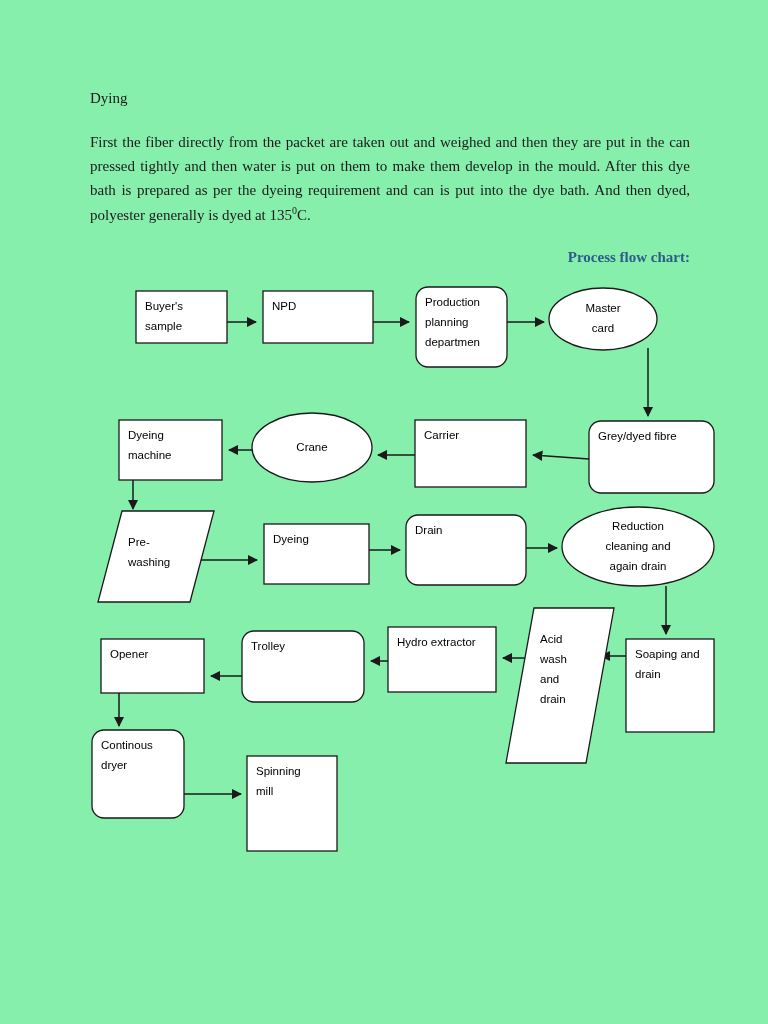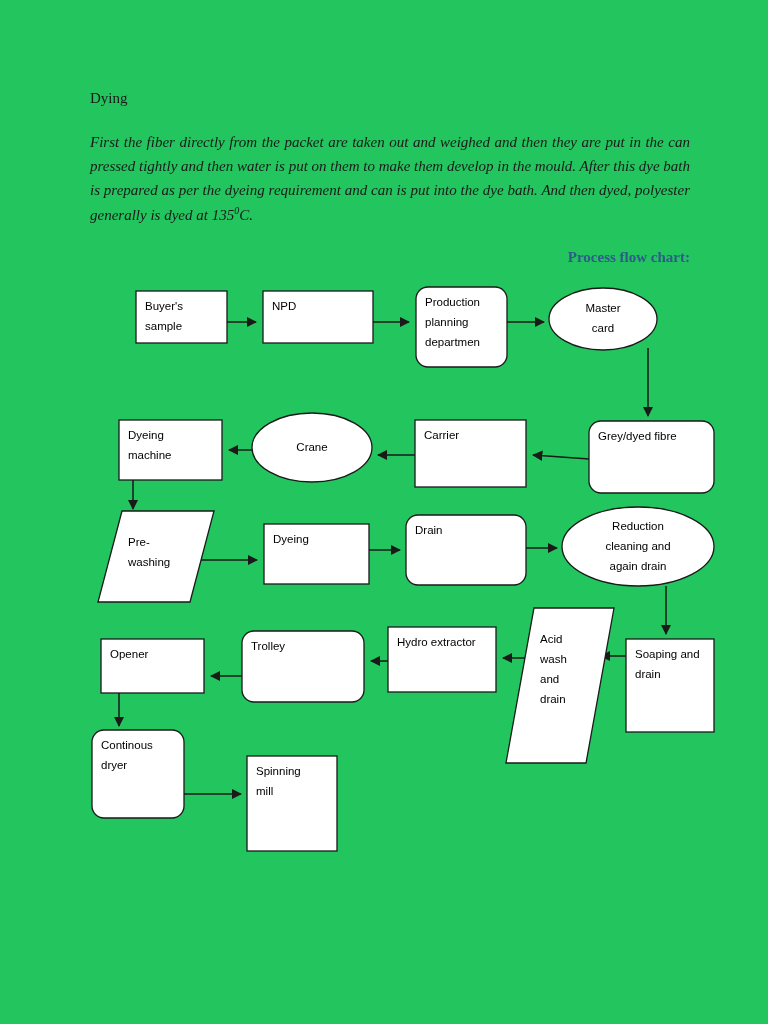--- a/index.html
+++ b/index.html
@@ -13,21 +13,21 @@
     height: 1024px;
     font-family: "Liberation Serif", serif;
     color: #000000;
     position: relative;
     overflow: hidden;
   }
   .page {
     position: relative;
     width: 768px;
     height: 1024px;
-    background: #22c55e;
+    background: #86efac;
   }
   .doc-body {
     position: absolute;
     left: 90px;
     top: 88px;
     width: 600px;
   }
   .heading-plain {
     font-family: "Liberation Serif", serif;
     font-size: 15px;
@@ -37,21 +37,20 @@
     font-weight: normal;
   }
   .para {
     font-family: "Liberation Serif", serif;
     font-size: 15px;
     line-height: 1.62;
     color: #1a1a1a;
     margin: 0 0 22px 0;
     text-align: justify;
     text-justify: inter-word;
-    font-style: italic;
   }
   .para sup {
     font-size: 10px;
     vertical-align: super;
     line-height: 0;
   }
   .section-label {
     font-family: "Liberation Serif", serif;
     font-size: 15px;
     font-weight: bold;

